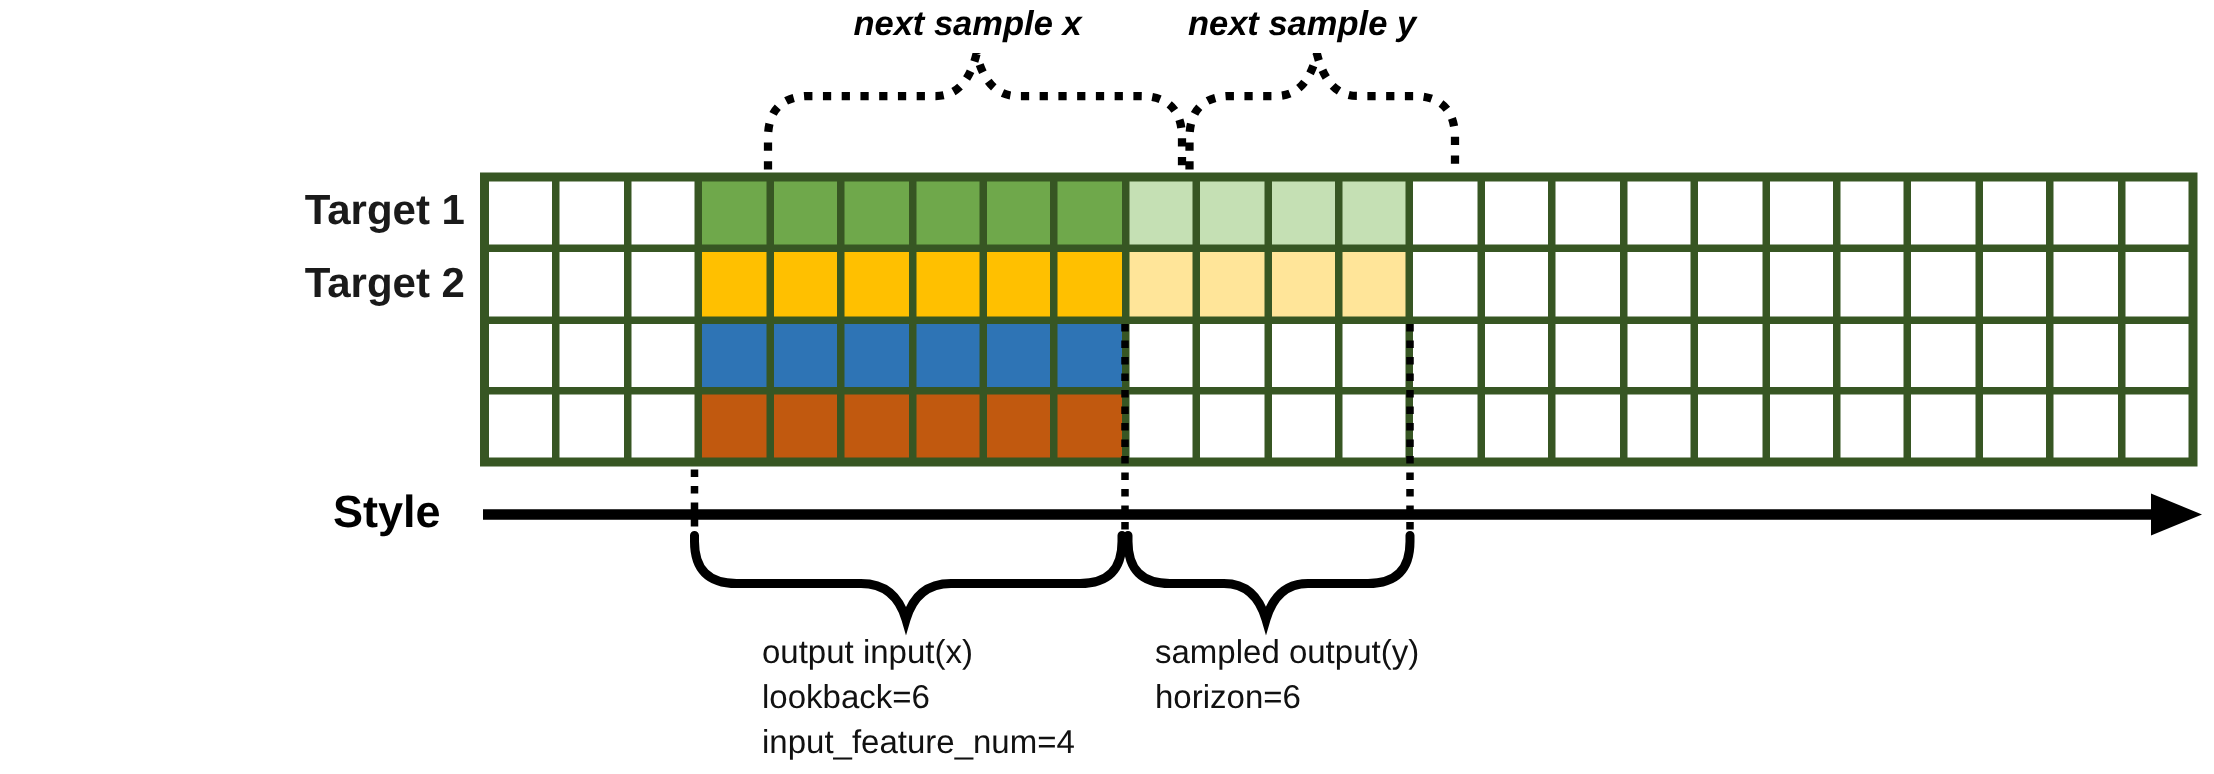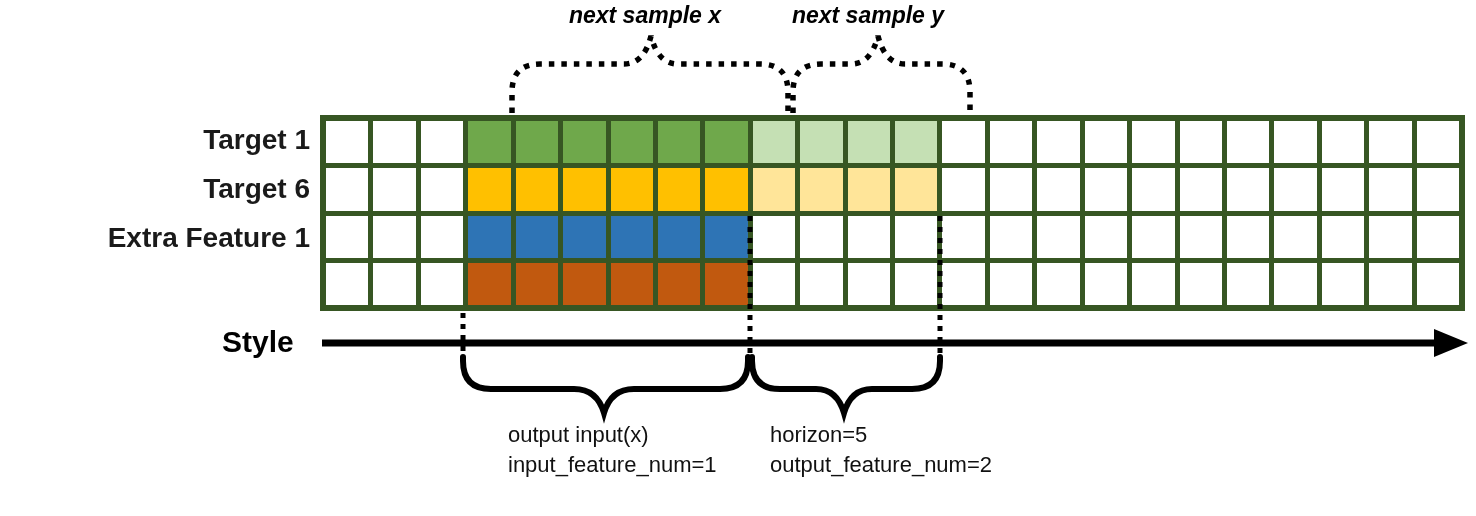--- a/index.html
+++ b/index.html
@@ -25,22 +25,21 @@
 <body>
 
 <div class="canvas">
 
 
   <div class="next-label x">next sample x</div>
   <div class="next-label y">next sample y</div>
 
   <div class="row-labels">
       <div class="row-label">Target 1</div>
-      <div class="row-label">Target 6</div>
-      <div class="row-label">Extra Feature 1</div>
+      <div class="row-label">Target 2</div>
     </div>
 
   <div class="grid" style="background: rgb(55, 86, 35);">
       <div class="cell" style="background: rgb(255, 255, 255);"></div>
       <div class="cell" style="background: rgb(255, 255, 255);"></div>
       <div class="cell" style="background: rgb(255, 255, 255);"></div>
       <div class="cell" style="background: rgb(111, 168, 75);"></div>
       <div class="cell" style="background: rgb(111, 168, 75);"></div>
       <div class="cell" style="background: rgb(111, 168, 75);"></div>
       <div class="cell" style="background: rgb(111, 168, 75);"></div>
@@ -150,21 +149,22 @@
     <path d="M 752 357 L 752 361 Q 752 389 780 389 L 816 389 Q 837 389 844 413 Q 851 389 872 389 L 912 389 Q 940 389 940 361 L 940 357" fill="none" stroke="#000" stroke-width="6" stroke-linecap="round"></path>
 
     <line x1="322" y1="343" x2="1440" y2="343" stroke="#000" stroke-width="7"></line>
     <polygon points="1468,343 1434,329 1434,357" fill="#000"></polygon>
   </svg>
 
   <div class="time-label">Style</div>
 
   <div class="note input">
     <div>output input(x)</div>
-    <div>input_feature_num=1</div>
+    <div>lookback=6</div>
+    <div>input_feature_num=4</div>
   </div>
 
   <div class="note output">
-    <div>horizon=5</div>
-    <div>output_feature_num=2</div>
+    <div>sampled output(y)</div>
+    <div>horizon=6</div>
   </div>
 
 </div>
 
 </body></html>

